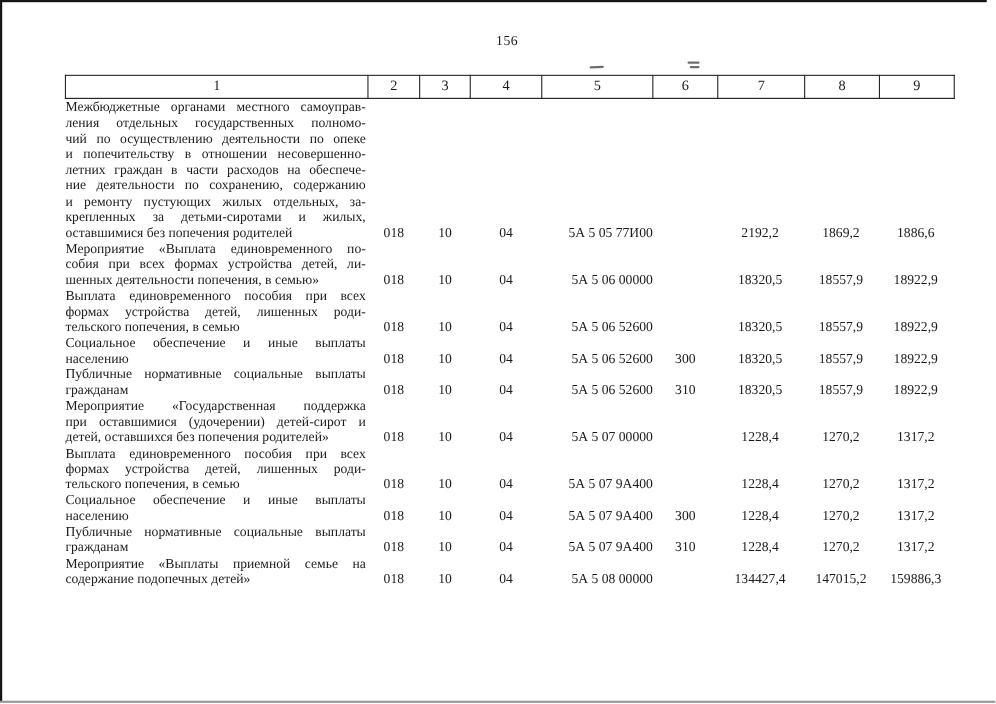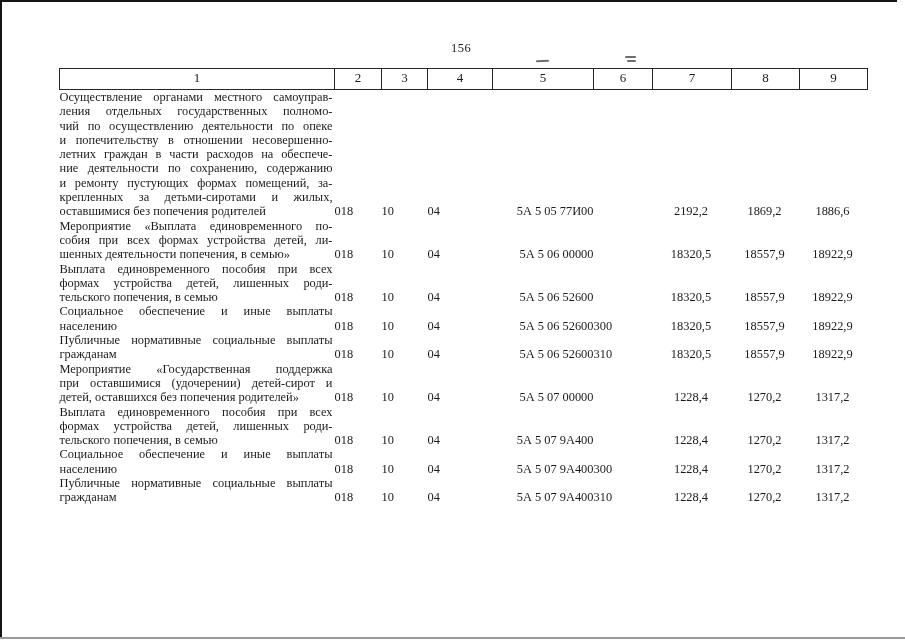--- a/index.html
+++ b/index.html
@@ -18,21 +18,21 @@
   .edge-left   { position: absolute; left: 0; top: 0; width: 2px; height: 638px; background: #151515; }
   .edge-bottom { position: absolute; left: 0; top: 637px; width: 905px; height: 2px; background: #9a9a9a; }
 
   
   .speck { position: absolute; background: #6e6e6e; border-radius: 1px; }
   .speck.s1 { left: 536px; top: 60px; width: 13px; height: 2px; transform: rotate(-2deg); }
   .speck.s2 { left: 625px; top: 56px; width: 11px; height: 1.5px; }
   .speck.s3 { left: 627px; top: 60px; width: 9px; height: 1.5px; }
 
   .page-number {
-    position: absolute; left: 411px; top: 41px; width: 100px;
+    position: absolute; left: 411px; top: 30px; width: 100px;
     text-align: center; font-size: 12.5px; letter-spacing: 0.5px;
   }
 
   table.budget {
     position: absolute; left: 59px; top: 68px;
     width: 808px; table-layout: fixed;
     border-collapse: collapse;
     font-size: 12.4px; line-height: 14.3px;
   }
   thead th {
@@ -44,21 +44,21 @@
     padding: 0 0 1px 0;
     background: #fff;
   }
   tbody td {
     vertical-align: bottom;
     padding: 0;
   }
   tbody tr td.name { text-align: left; padding-right: 2px; }
   .name-line { text-align: justify; text-align-last: justify; }
   .name-line:last-child { text-align-last: auto; }
-  td.c2, td.c3, td.c4, td.c6 { }
+  td.c2, td.c3, td.c4, td.c6 { text-align: center; }
   td.c5 { text-align: right; padding-left: 7px; white-space: nowrap; }
   td.c7, td.c8, td.c9 { text-align: center; padding-right: 2px; white-space: nowrap; }
 </style>
 </head>
 <body>
 
 <div class="page">
   <div class="edge-top"></div>
   <div class="edge-left"></div>
   <div class="edge-bottom"></div>
@@ -90,27 +90,27 @@
           <th>5</th>
           <th>6</th>
           <th>7</th>
           <th>8</th>
           <th>9</th>
         </tr>
     </thead>
     <tbody id="table-body">
         <tr>
           <td class="name">
-            <div class="name-line">Осуществление органами местного самоуправ-</div>
+            <div class="name-line">Межбюджетные органами местного самоуправ-</div>
             <div class="name-line">ления отдельных государственных полномо-</div>
             <div class="name-line">чий по осуществлению деятельности по опеке</div>
             <div class="name-line">и попечительству в отношении несовершенно-</div>
             <div class="name-line">летних граждан в части расходов на обеспече-</div>
             <div class="name-line">ние деятельности по сохранению, содержанию</div>
-            <div class="name-line">и ремонту пустующих формах помещений, за-</div>
+            <div class="name-line">и ремонту пустующих жилых отдельных, за-</div>
             <div class="name-line">крепленных за детьми-сиротами и жилых,</div>
             <div class="name-line">оставшимися без попечения родителей</div>
           </td>
           <td class="c2">018</td>
           <td class="c3">10</td>
           <td class="c4">04</td>
           <td class="c5">5А 5 05 77И00</td>
           <td class="c6"></td>
           <td class="c7">2192,2</td>
           <td class="c8">1869,2</td>
@@ -225,15 +225,29 @@
           </td>
           <td class="c2">018</td>
           <td class="c3">10</td>
           <td class="c4">04</td>
           <td class="c5">5А 5 07 9А400</td>
           <td class="c6">310</td>
           <td class="c7">1228,4</td>
           <td class="c8">1270,2</td>
           <td class="c9">1317,2</td>
         </tr>
+        <tr>
+          <td class="name">
+            <div class="name-line">Мероприятие «Выплаты приемной семье на</div>
+            <div class="name-line">содержание подопечных детей»</div>
+          </td>
+          <td class="c2">018</td>
+          <td class="c3">10</td>
+          <td class="c4">04</td>
+          <td class="c5">5А 5 08 00000</td>
+          <td class="c6"></td>
+          <td class="c7">134427,4</td>
+          <td class="c8">147015,2</td>
+          <td class="c9">159886,3</td>
+        </tr>
       </tbody>
   </table>
 </div>
 
 </body></html>

